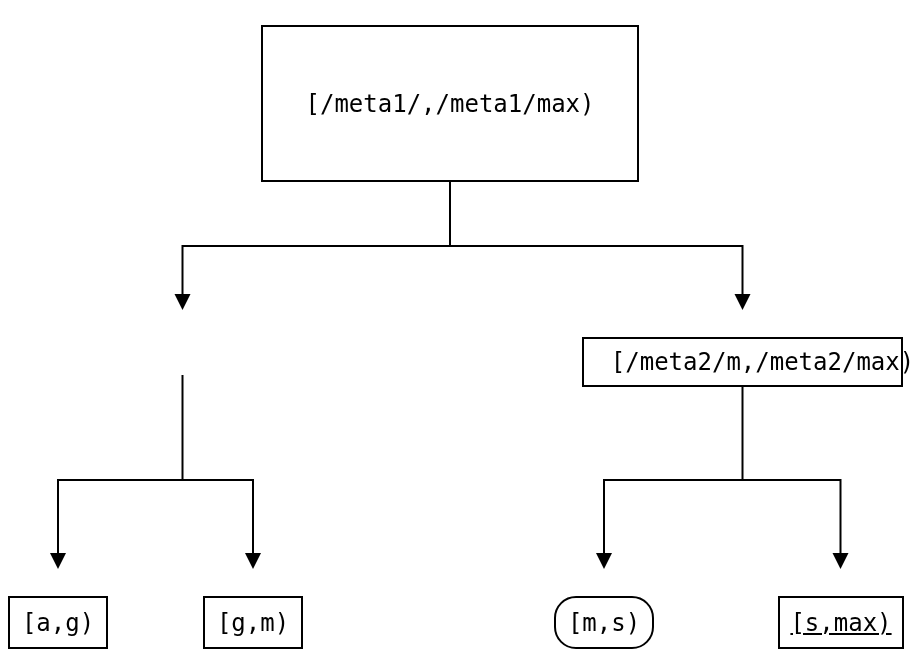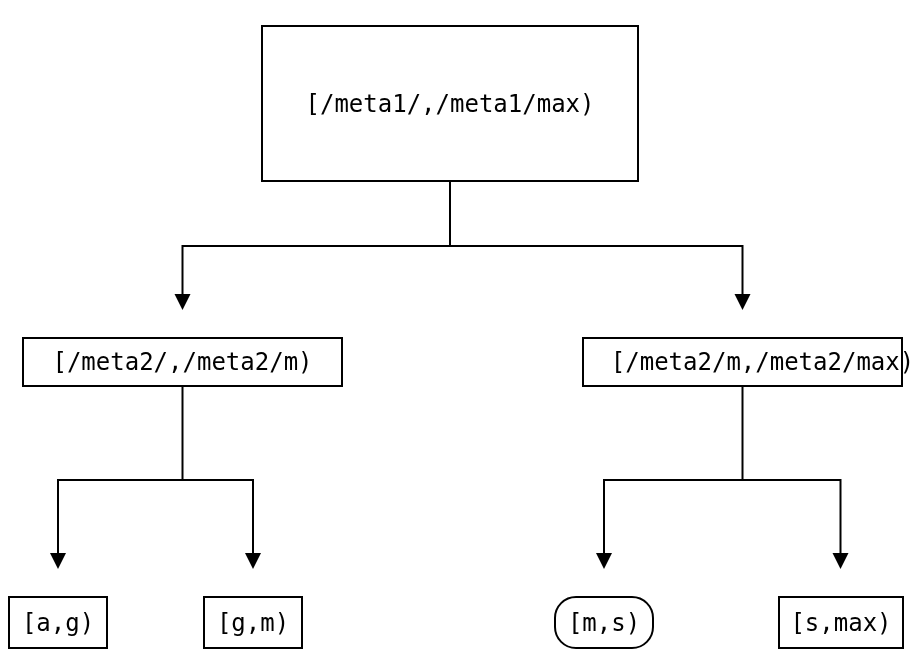--- a/index.html
+++ b/index.html
@@ -36,21 +36,21 @@
     white-space: nowrap;
     letter-spacing: 0;
     margin-top: 12px;
   }
   .node-root   { left: 261px; top: 13px;  width: 378px; height: 157px; }
   .node-bl     { left: 22px;  top: 325px; width: 321px; height: 50px;  }
   .node-br     { left: 582px; top: 325px; width: 321px; height: 50px; padding-left: 40px;  }
   .node-leaf1  { left: 8px;   top: 584px; width: 100px; height: 53px;  }
   .node-leaf2  { left: 203px; top: 584px; width: 100px; height: 53px;  }
   .node-leaf3  { left: 554px; top: 584px; width: 100px; height: 53px; border-radius: 22px;  }
-  .node-leaf4  { left: 778px; top: 584px; width: 126px; height: 53px;  }
+  .node-leaf4  { left: 778px; top: 584px; width: 126px; height: 53px; text-decoration: underline;  }
 </style>
 </head>
 <body>
 
 <div class="canvas">
 
   <svg class="connectors" viewBox="0 0 912 652" xmlns="http://www.w3.org/2000/svg">
 
     <g stroke="#000000" stroke-width="2" fill="none">
       <path d="M450,170 V246"></path>
@@ -77,23 +77,20 @@
       <path d="M840.5,479 V553"></path>
     </g>
     <polygon points="596,553 612,553 604,569" fill="#000000"></polygon>
     <polygon points="832.5,553 848.5,553 840.5,569" fill="#000000"></polygon>
   </svg>
 
   <div class="node node-root">
     <span>[/meta1/,/meta1/max)</span>
   </div>
 
-  <div class="node node-bl">
-    <span>[/meta2/,/meta2/m)</span>
-  </div>
 
   <div class="node node-br">
     <span>[/meta2/m,/meta2/max)</span>
   </div>
 
   <div class="node node-leaf1">
     <span>[a,g)</span>
   </div>
 
   <div class="node node-leaf2">

